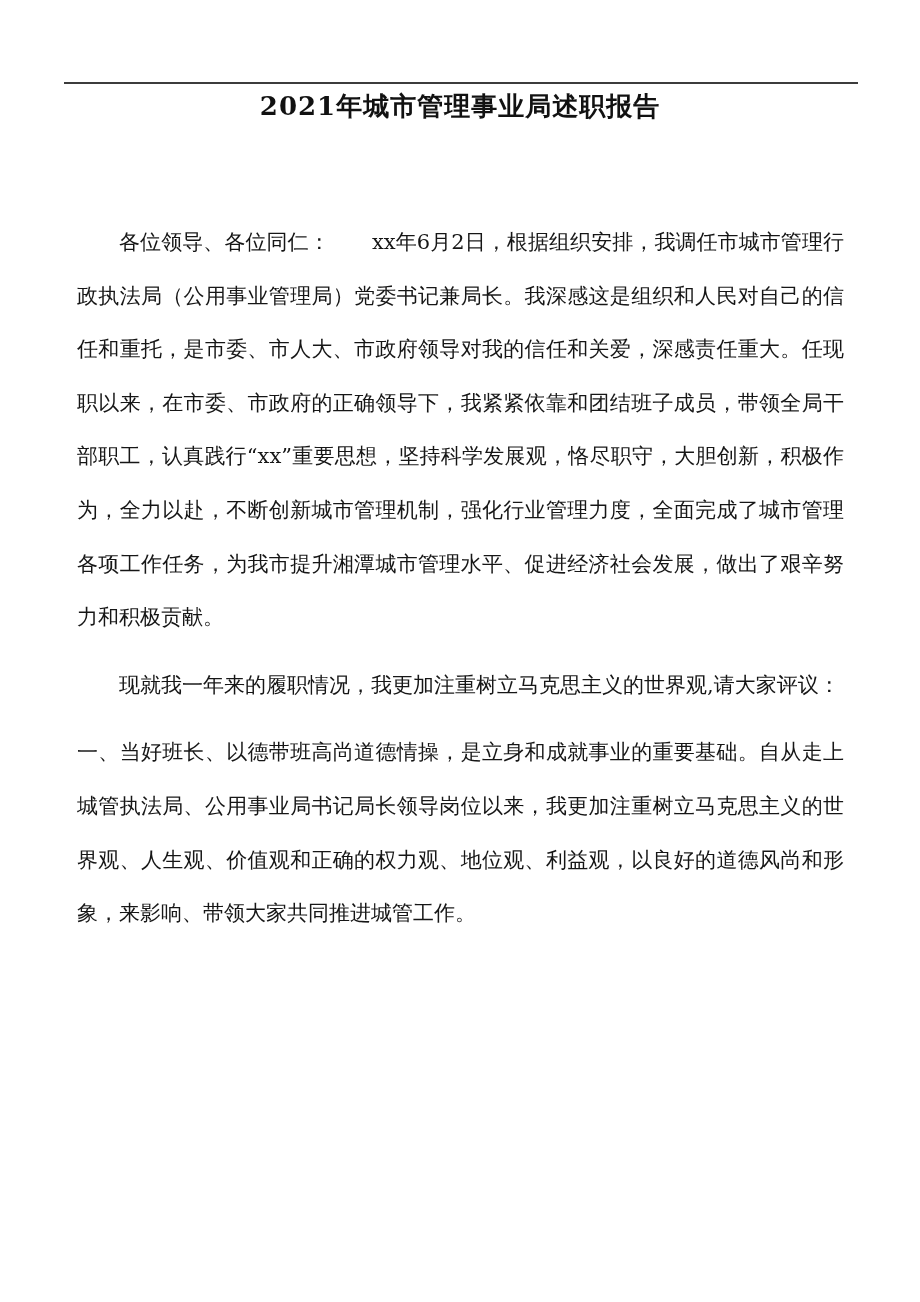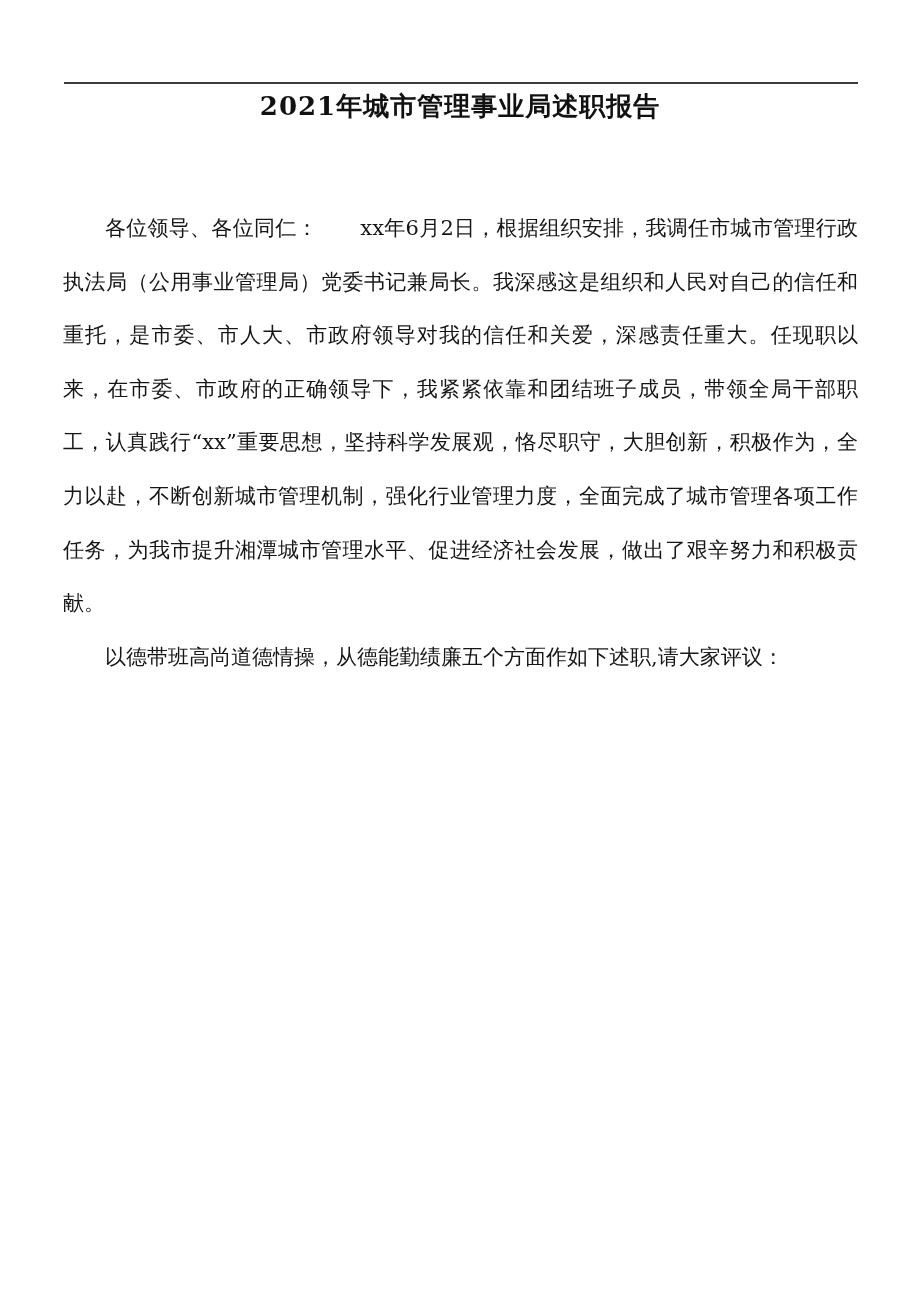--- a/index.html
+++ b/index.html
@@ -41,30 +41,31 @@
     top: 202px;
     left: 63px;
     width: 795px;
     color: #161616;
     font-size: 21px;
     line-height: 53.6px;
     text-align: justify;
     font-family: "DejaVu Serif", serif;
   }
   .doc-body p.para {
-    margin: 0;
+    margin: 14px;
     padding: 0;
   }
   .doc-body p.indent {
     text-indent: 2em;
   }
 </style>
 </head>
 <body>
 
 <div class="page">
   <div class="title-divider"></div>
   <h1 class="doc-title">2021年城市管理事业局述职报告</h1>
   <div class="doc-body">
       <p class="para indent">各位领导、各位同仁：　　xx年6月2日，根据组织安排，我调任市城市管理行政执法局（公用事业管理局）党委书记兼局长。我深感这是组织和人民对自己的信任和重托，是市委、市人大、市政府领导对我的信任和关爱，深感责任重大。任现职以来，在市委、市政府的正确领导下，我紧紧依靠和团结班子成员，带领全局干部职工，认真践行“xx”重要思想，坚持科学发展观，恪尽职守，大胆创新，积极作为，全力以赴，不断创新城市管理机制，强化行业管理力度，全面完成了城市管理各项工作任务，为我市提升湘潭城市管理水平、促进经济社会发展，做出了艰辛努力和积极贡献。</p>
-      <p class="para indent">以德带班高尚道德情操，从德能勤绩廉五个方面作如下述职,请大家评议：</p>
+      <p class="para indent">现就我一年来的履职情况，我更加注重树立马克思主义的世界观,请大家评议：</p>
+      <p class="para">一、当好班长、以德带班高尚道德情操，是立身和成就事业的重要基础。自从走上城管执法局、公用事业局书记局长领导岗位以来，我更加注重树立马克思主义的世界观、人生观、价值观和正确的权力观、地位观、利益观，以良好的道德风尚和形象，来影响、带领大家共同推进城管工作。</p>
     </div>
 </div>
 
 </body></html>

